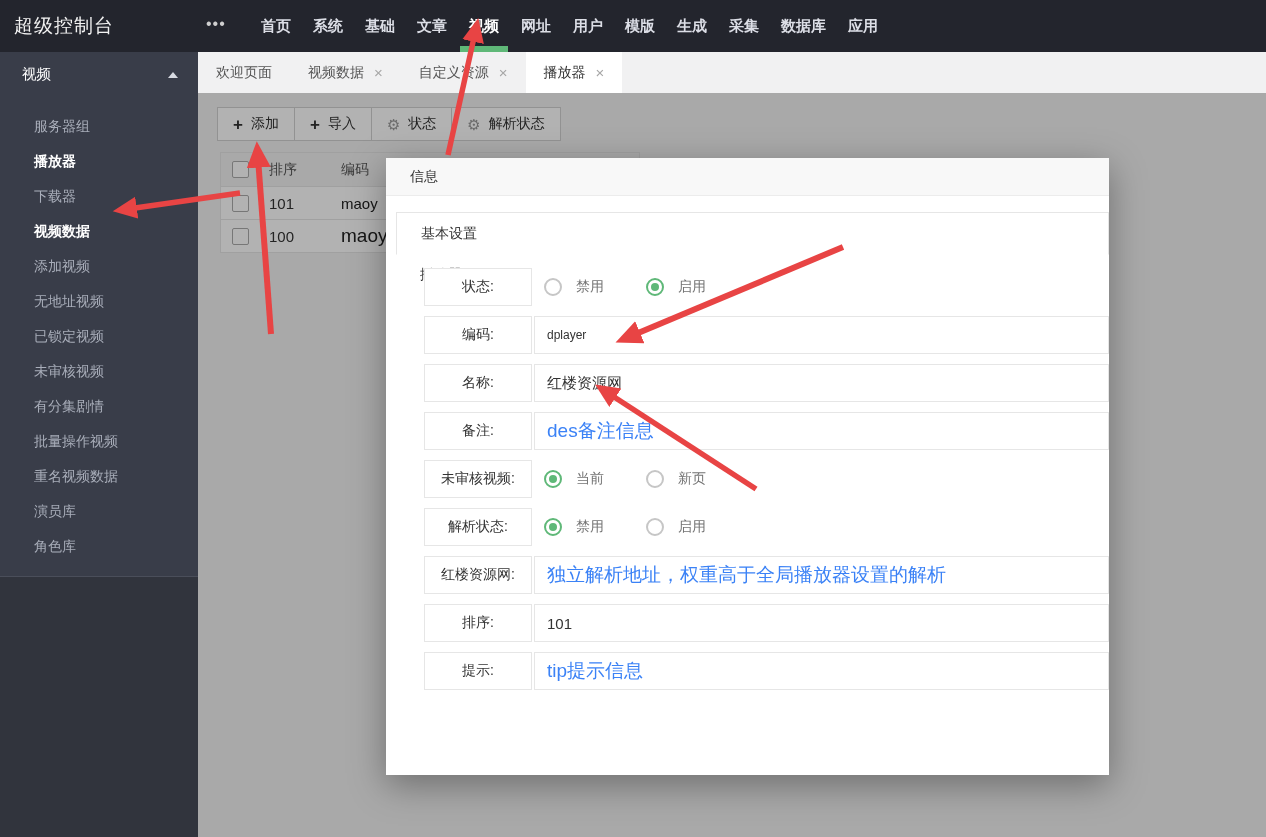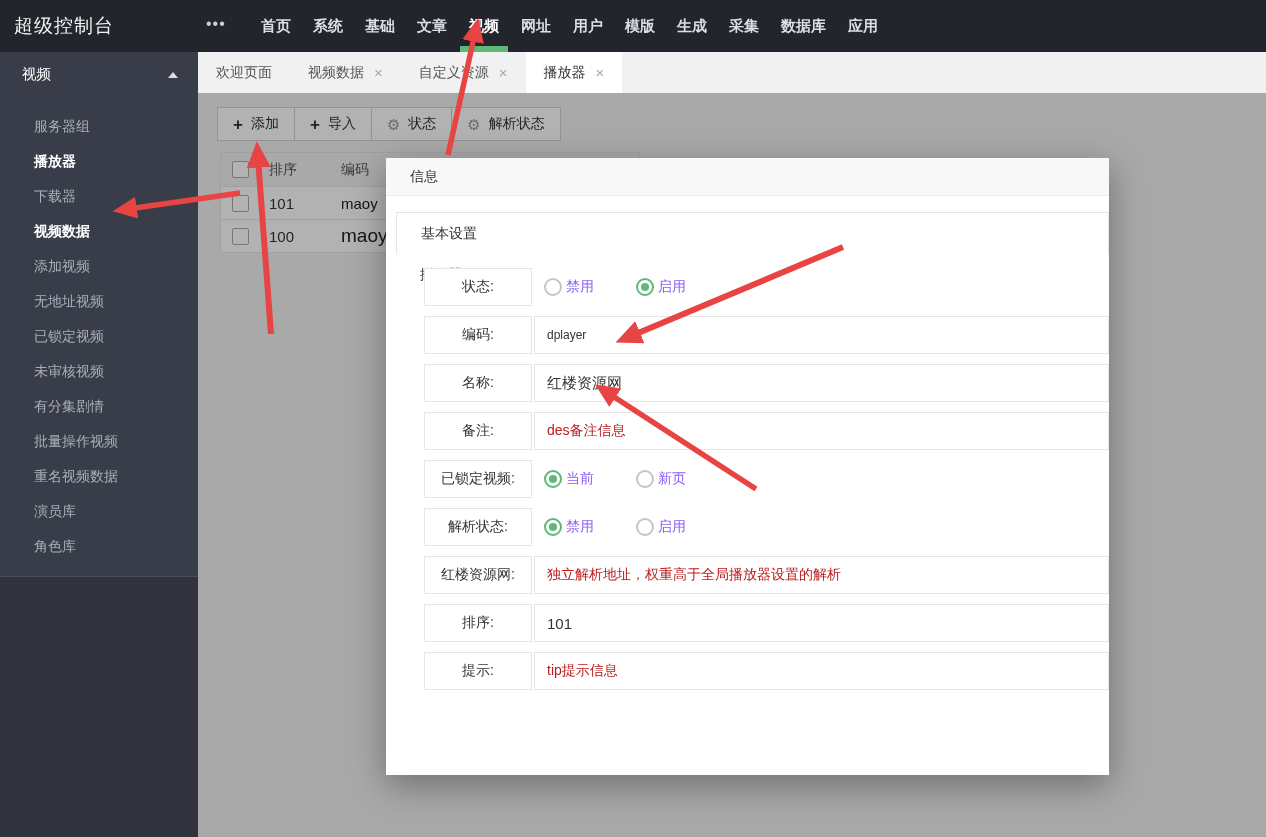--- a/index.html
+++ b/index.html
@@ -54,28 +54,28 @@
   
   .modal{position:absolute;left:386px;top:158px;width:723px;height:617px;background:#fff;z-index:10;box-shadow:0 10px 34px rgba(0,0,0,0.35);}
   .modal-title{height:37px;line-height:37px;background:#f8f8f8;border-bottom:1px solid #ececec;padding-left:24px;font-size:14px;color:#333;}
   .mtabs{display:flex;margin:16px 0 0 10px;border-bottom:1px solid #e6e6e6;height:43px;box-sizing:border-box;flex-direction:column;}
   .mtab{padding:0 24px;line-height:41px;font-size:14px;color:#333;cursor:pointer;}
   .mtab.active{background:#fff;border:1px solid #e6e6e6;border-bottom:1px solid #fff;margin-bottom:-1px;}
   .mform{margin-top:13px;padding-left:38px;}
   .form-row{display:flex;align-items:stretch;height:38px;margin-bottom:10px;}
   .form-label{width:106px;flex:none;border:1px solid #e6e6e6;display:flex;align-items:center;justify-content:center;font-size:14px;color:#333;background:#fff;}
   .form-field{flex:1;margin-left:2px;border:1px solid #e6e6e6;display:flex;align-items:center;padding-left:12px;font-size:15px;color:#333;cursor:text;}
-  .form-field.ph{color:#b91c1c;font-size:14px;}
+  .form-field.ph{color:#3b82f6;font-size:19px;}
   .form-field.lg{font-size:12px;}
   .form-radios{flex:1;display:flex;align-items:center;padding-left:12px;}
   .radio-group{display:flex;align-items:center;margin-right:42px;cursor:pointer;}
   .rdo{width:18px;height:18px;border-radius:50%;border:2px solid #c6c6c6;background:#fff;position:relative;box-sizing:border-box;flex:none;}
   .rdo.on{border-color:#5FB878;}
   .rdo.on::after{content:'';position:absolute;left:3px;top:3px;width:8px;height:8px;border-radius:50%;background:#5FB878;}
-  .radio-label{margin-left:4px;font-size:14px;color:#8b5cf6;}
+  .radio-label{margin-left:14px;font-size:14px;color:#737373;}
 
   
   .arrows{position:absolute;left:0;top:0;width:1266px;height:837px;z-index:100;pointer-events:none;}
 </style>
 </head>
 <body>
 
 <div id="app">
 
   <header class="navbar">
@@ -210,21 +210,21 @@
         </div>
         <div class="form-row">
           <div class="form-label">名称:</div>
           <div class="form-field">红楼资源网</div>
         </div>
         <div class="form-row">
           <div class="form-label">备注:</div>
           <div class="form-field ph">des备注信息</div>
         </div>
         <div class="form-row">
-          <div class="form-label">已锁定视频:</div>
+          <div class="form-label">未审核视频:</div>
           <div class="form-radios">
             <span class="radio-group">
               <span class="rdo on"></span>
               <span class="radio-label">当前</span>
             </span>
             <span class="radio-group">
               <span class="rdo"></span>
               <span class="radio-label">新页</span>
             </span>
           </div>

